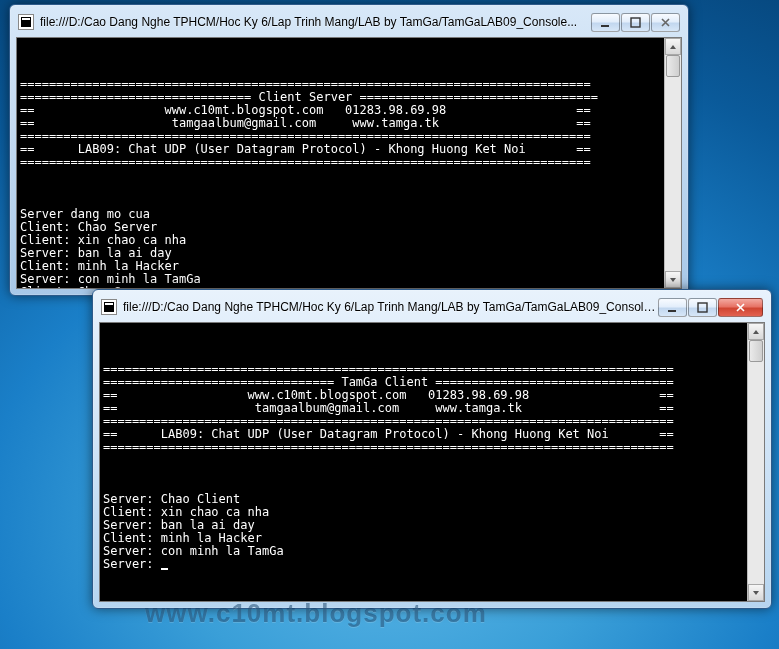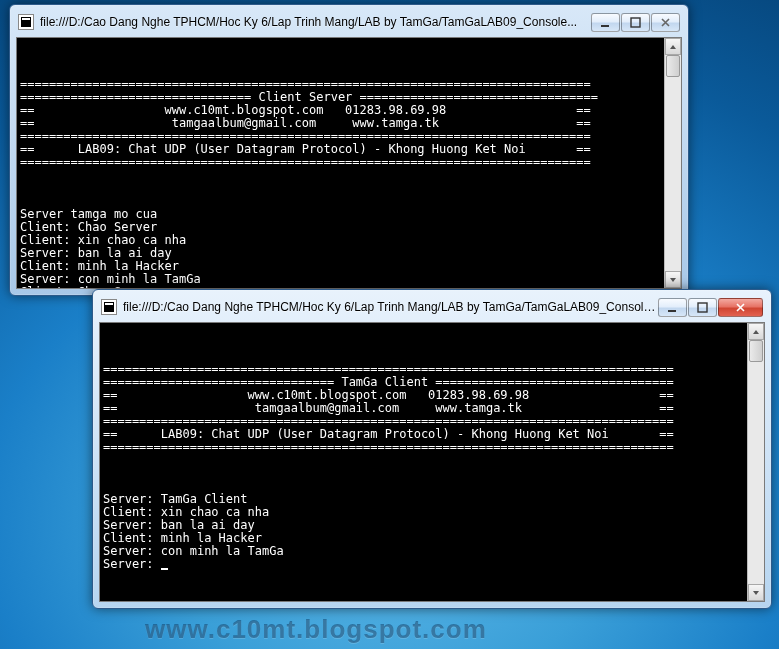--- a/index.html
+++ b/index.html
@@ -5,21 +5,21 @@
   * { box-sizing: border-box; margin: 0; padding: 0; }
   html, body { width: 779px; height: 649px; overflow: hidden; }
   body {
     font-family: "Segoe UI", Tahoma, sans-serif;
     background: radial-gradient(ellipse 900px 700px at 50% 80%, #5eb8e8 0%, #3a9fd8 25%, #1a7fc8 45%, #0a5a9a 70%, #043a6a 100%);
     position: relative;
   }
   .watermark {
     position: absolute;
     left: 145px;
-    top: 614px;
+    top: 598px;
     font-size: 26px;
     font-weight: bold;
     color: rgba(14,60,100,0.5);
     letter-spacing: 1px;
     text-shadow: 0 1px 0 rgba(255,255,255,0.15);
     font-family: Arial, sans-serif;
   }
   .window {
     position: absolute;
     border: 1px solid #2d5a8a;
@@ -158,21 +158,21 @@
 <span>===============================================================================</span>
 <span>================================ Client Server =================================</span>
 <span>==                  www.c10mt.blogspot.com   01283.98.69.98                  ==</span>
 <span>==                   tamgaalbum@gmail.com     www.tamga.tk                   ==</span>
 <span>===============================================================================</span>
 <span>==      LAB09: Chat UDP (User Datagram Protocol) - Khong Huong Ket Noi       ==</span>
 <span>===============================================================================</span>
 <span></span>
 <span></span>
 <span></span>
-<span>Server tamga mo cua</span>
+<span>Server dang mo cua</span>
 <span>Client: Chao Server</span>
 <span>Client: xin chao ca nha</span>
 <span>Server: ban la ai day</span>
 <span>Client: minh la Hacker</span>
 <span>Server: con minh la TamGa</span>
 <span>Client: Chao Server</span>
 
 </div>
     <div class="scrollbar">
       <div class="sb-btn"><svg viewBox="0 0 8 8">
@@ -218,21 +218,21 @@
 <span>===============================================================================</span>
 <span>================================ TamGa Client =================================</span>
 <span>==                  www.c10mt.blogspot.com   01283.98.69.98                  ==</span>
 <span>==                   tamgaalbum@gmail.com     www.tamga.tk                   ==</span>
 <span>===============================================================================</span>
 <span>==      LAB09: Chat UDP (User Datagram Protocol) - Khong Huong Ket Noi       ==</span>
 <span>===============================================================================</span>
 <span></span>
 <span></span>
 <span></span>
-<span>Server: TamGa Client</span>
+<span>Server: Chao Client</span>
 <span>Client: xin chao ca nha</span>
 <span>Server: ban la ai day</span>
 <span>Client: minh la Hacker</span>
 <span>Server: con minh la TamGa</span>
 <span>Server: </span><span class="cursor"></span>
 </div>
     <div class="scrollbar">
       <div class="sb-btn"><svg viewBox="0 0 8 8">
             <path d="M4 2 L7 6 L1 6 Z" fill="currentColor"></path>
           </svg></div>

